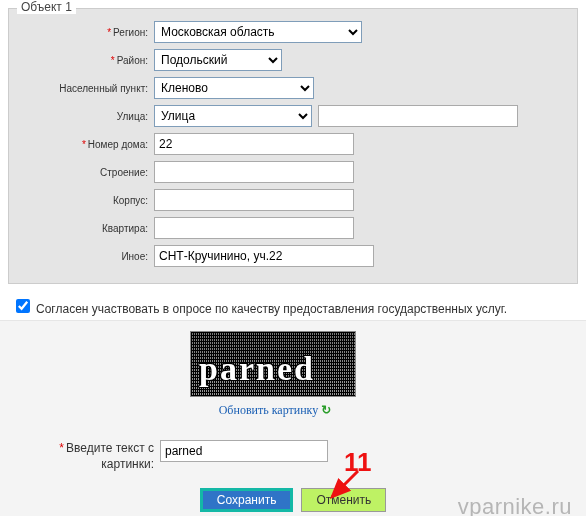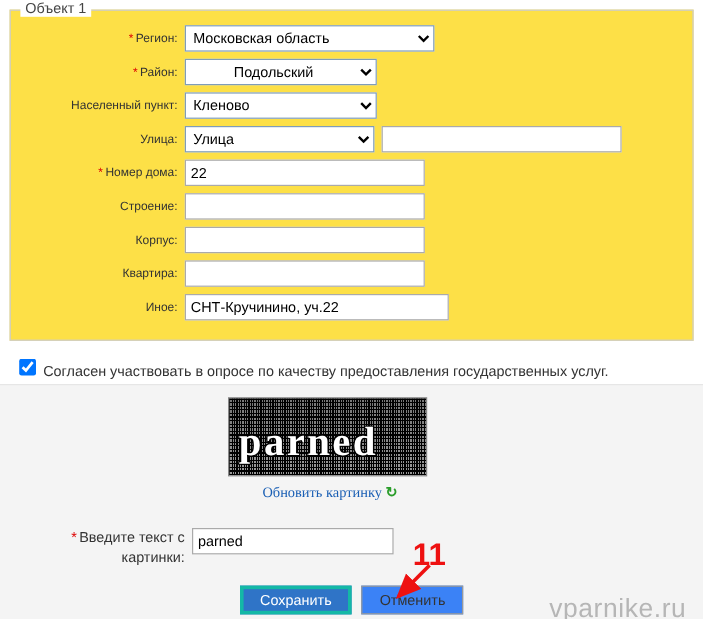--- a/index.html
+++ b/index.html
@@ -9,21 +9,21 @@
     font-size: 12px;
     color: #333;
     background: #fff;
     width: 586px;
   }
   .fieldset {
     border: 1px solid #ccc;
     margin: 8px 8px 0 8px;
     padding: 6px 10px 10px 10px;
     position: relative;
-    background: #fde047;
+    background: #e5e5e5;
   }
   .fieldset .legend {
     position: absolute;
     top: -9px;
     left: 8px;
     background: #fff;
     padding: 0 4px;
     font-size: 12px;
     color: #444;
   }
@@ -48,21 +48,21 @@
     background: #fff;
   }
   input[type="text"] {
     font-size: 12px;
     padding: 2px 4px;
     height: 22px;
     border: 1px solid #aaa;
     background: #fff;
   }
   .w-region { width: 208px; }
-  .w-rayon { width: 160px; text-align: center; }
+  .w-rayon { width: 128px; }
   .w-np { width: 160px; }
   .w-ulica { width: 158px; }
   .w-house { width: 200px; }
   .w-free { width: 220px; }
   .extra-input { margin-left: 6px; height: 22px; }
 
   .survey-row {
     display: flex;
     align-items: flex-end;
     margin: 12px 12px 4px 12px;
@@ -154,21 +154,21 @@
     height: 24px;
     padding: 0 14px;
     border: 3px solid #14b8a6;
     cursor: pointer;
   }
   .btn-primary {
     background: #2f74c7;
     color: #fff;
   }
   .btn-secondary {
-    background: #3b82f6;
+    background: #bef264;
     color: #333;
     border: 1px solid #999;
   }
 
   .annotation-11 {
     position: absolute;
     color: #e11;
     font-weight: bold;
     font-size: 26px;
     pointer-events: none;

